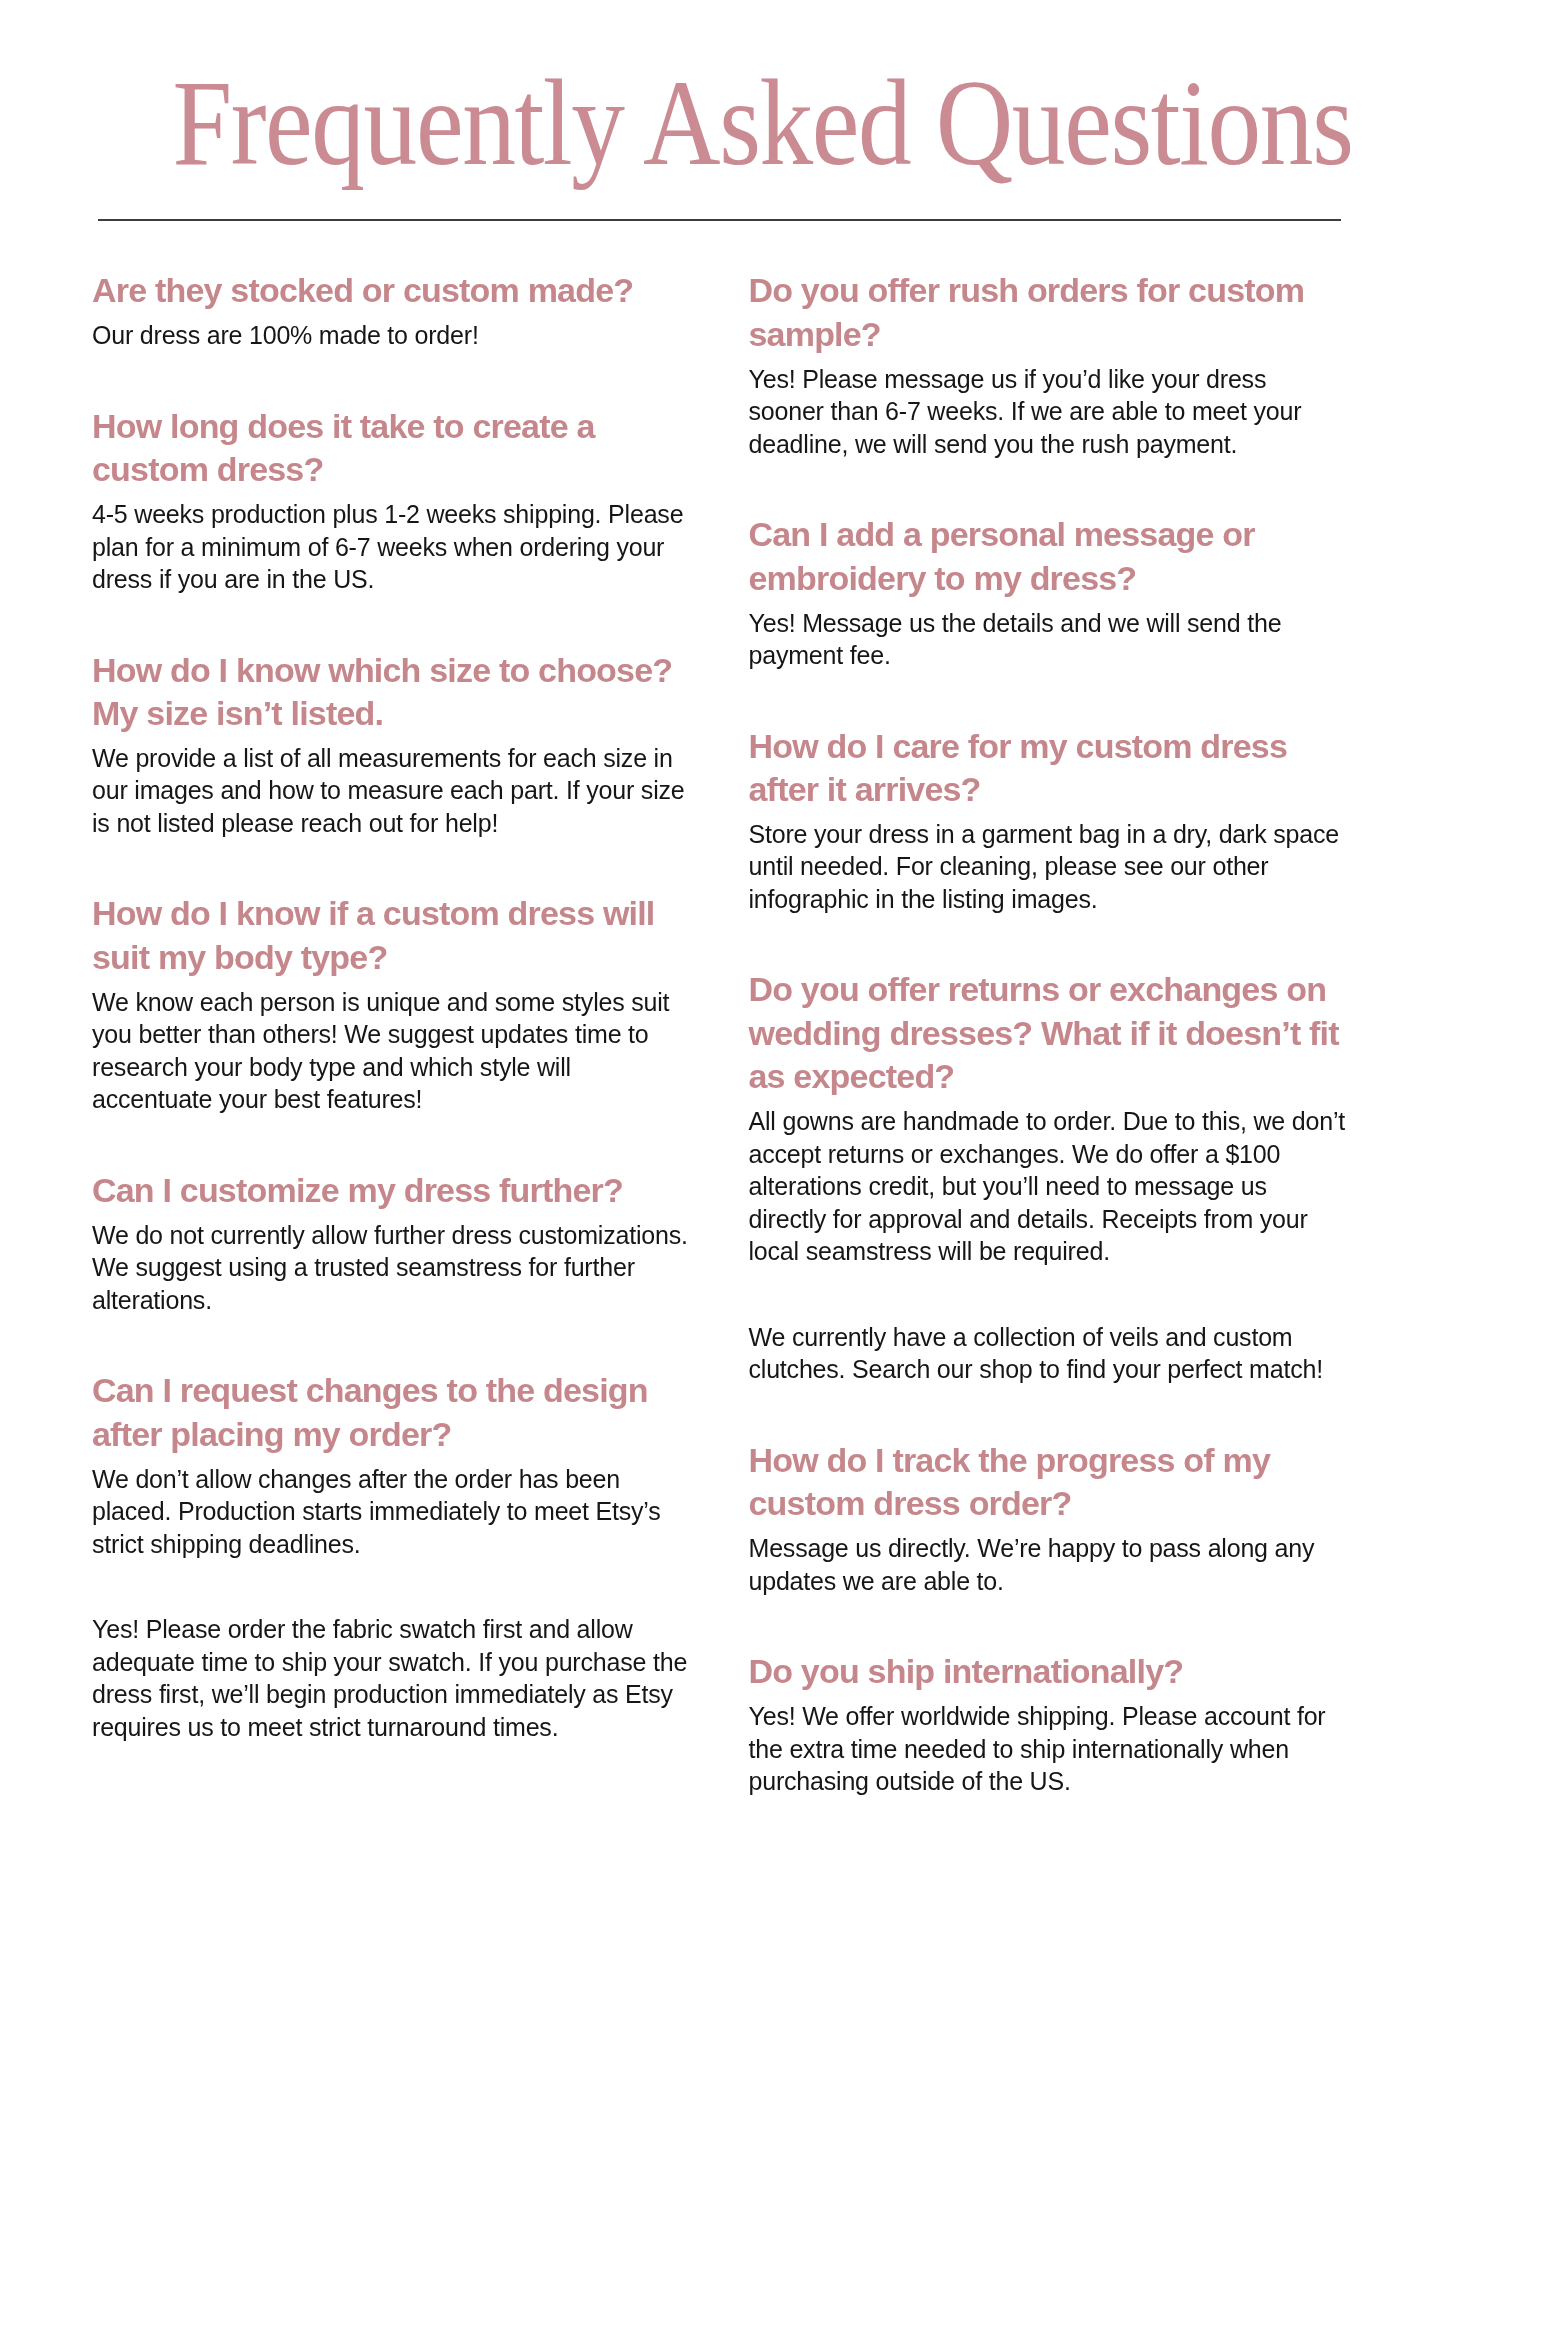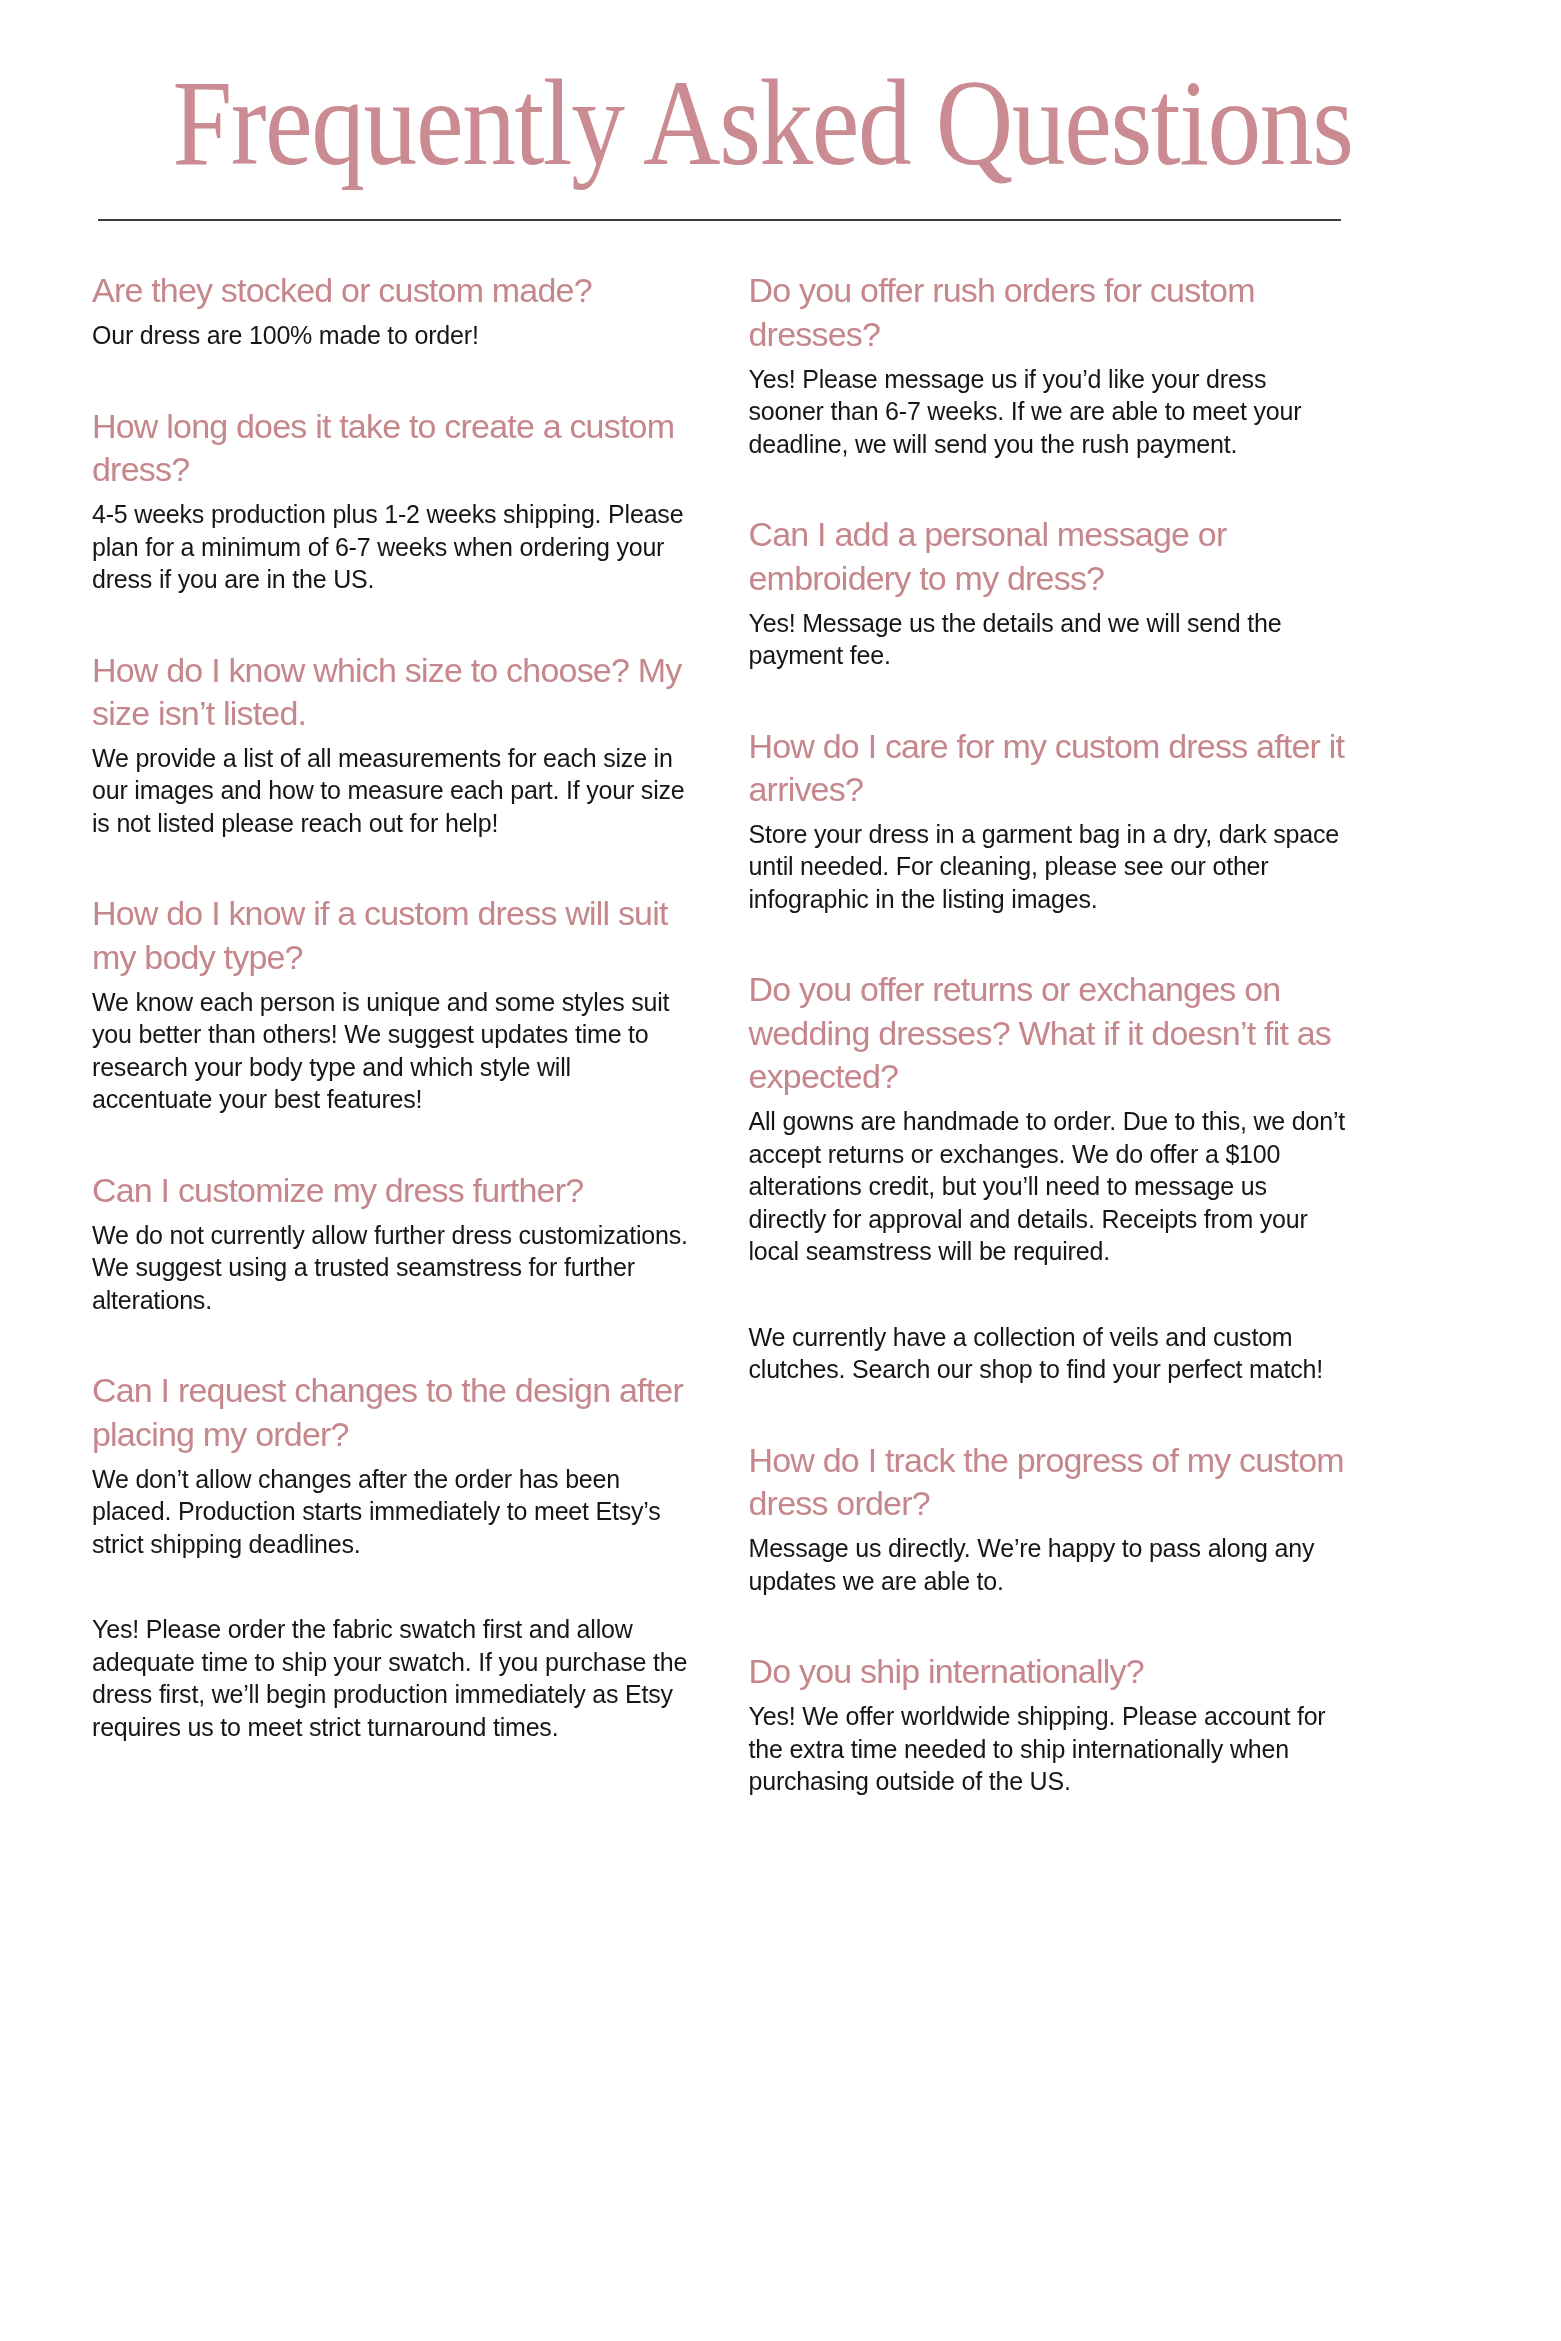--- a/index.html
+++ b/index.html
@@ -38,21 +38,21 @@
     display:grid;
     grid-template-columns:1fr 1fr;
     column-gap:58px;
     margin-top:48px;
   }
   .faq-item{margin-bottom:53px;}
   .faq-question{
     margin:0 0 6.4px 0;
     font-size:34px;
     line-height:1.28;
-    font-weight:400;
+    font-weight:700;
     letter-spacing:-0.8px;
     color:var(--heading-color,#c5878b);
   }
   .faq-answer{
     margin:0;
     font-size:25px;
     line-height:1.3;
     letter-spacing:-0.2px;
     color:var(--body-color,#161616);
   }
@@ -91,21 +91,21 @@
         <div class="faq-item">
           <h2 class="faq-question">Can I request changes to the design after placing my order?</h2>
           <p class="faq-answer">We don’t allow changes after the order has been placed. Production starts immediately to meet Etsy’s strict shipping deadlines.</p>
         </div>
         <div class="faq-item">
           <p class="faq-answer">Yes! Please order the fabric swatch <strong>first</strong> and allow adequate time to ship your swatch. If you purchase the dress first, we’ll begin production immediately as Etsy requires us to meet strict turnaround times.</p>
         </div>
       </div>
     <div class="faq-column">
         <div class="faq-item">
-          <h2 class="faq-question">Do you offer rush orders for custom dresses?</h2>
+          <h2 class="faq-question">Do you offer rush orders for custom sample?</h2>
           <p class="faq-answer">Yes! Please message us if you’d like your dress sooner than 6-7 weeks. If we are able to meet your deadline, we will send you the rush payment.</p>
         </div>
         <div class="faq-item">
           <h2 class="faq-question">Can I add a personal message or embroidery to my dress?</h2>
           <p class="faq-answer">Yes! Message us the details and we will send the payment fee.</p>
         </div>
         <div class="faq-item">
           <h2 class="faq-question">How do I care for my custom dress after it arrives?</h2>
           <p class="faq-answer">Store your dress in a garment bag in a dry, dark space until needed. For cleaning, please see our other infographic in the listing images.</p>
         </div>

